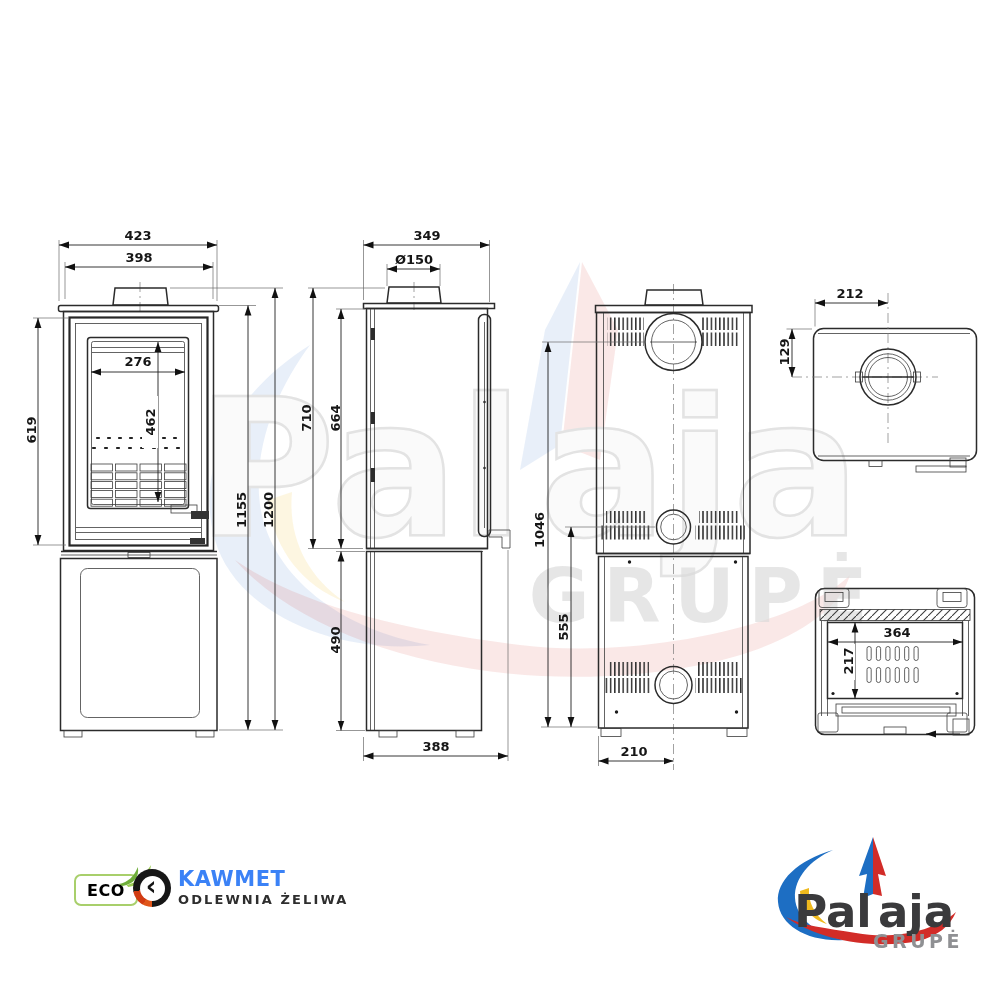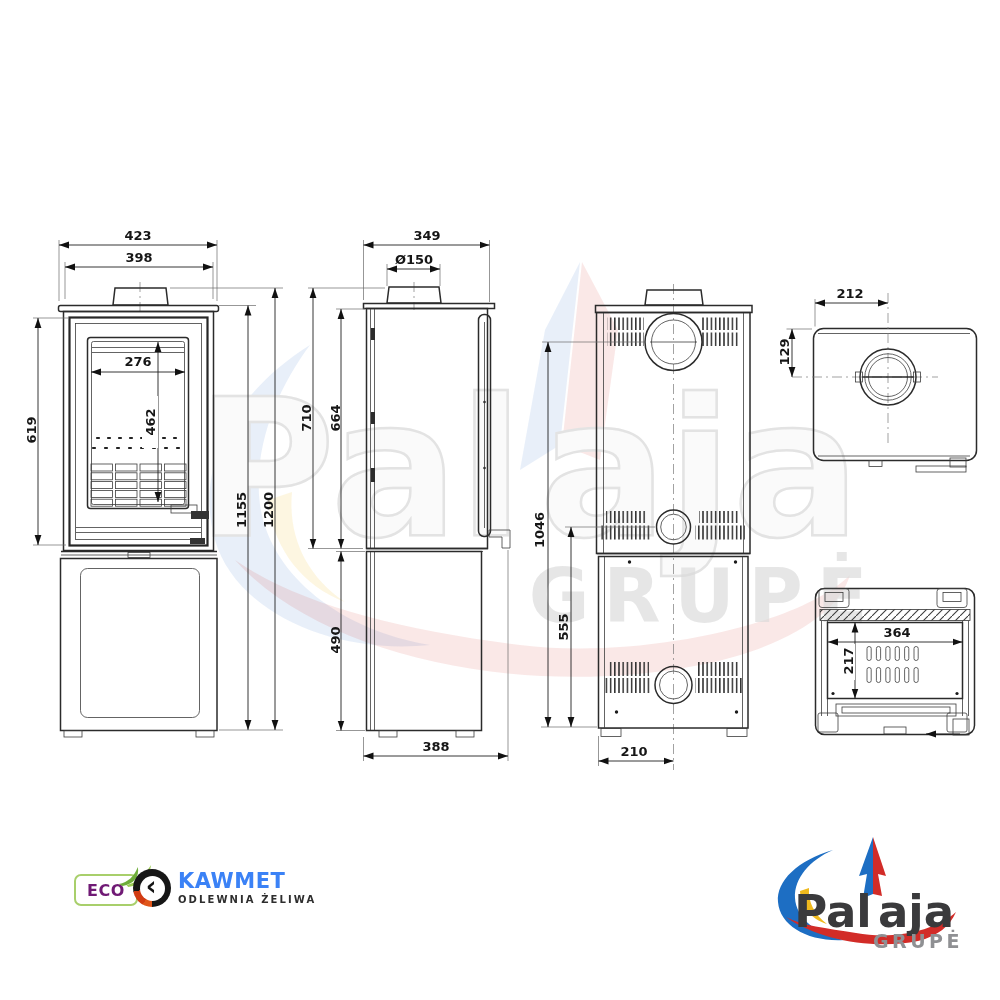--- a/index.html
+++ b/index.html
@@ -18,33 +18,33 @@
   .lbl {font-family:"DejaVu Sans",sans-serif;font-size:13px;font-weight:bold;fill:#161616;
         text-anchor:middle;}
   .wm-word{font-family:"DejaVu Sans",sans-serif;font-weight:bold;font-size:190px;
         fill:#fafafa;stroke:#e3e3e3;stroke-width:2.5;text-anchor:middle;}
   .wm-sub{font-family:"DejaVu Sans",sans-serif;font-weight:bold;font-size:74px;
         fill:#dadada;letter-spacing:14px;text-anchor:middle;opacity:.65;}
 
   
   .eco{position:absolute;left:74px;top:874px;width:60px;height:28px;border:2px solid #a8cf6b;
        border-radius:7px;display:flex;align-items:center;justify-content:center;background:#fff;}
-  .eco-text{color:#701a75;font-size:16px;font-weight:bold;letter-spacing:.5px;}
+  .eco-text{color:#000000;font-size:16px;font-weight:bold;letter-spacing:.5px;}
   .eco-leaf{position:absolute;right:-17px;top:-13px;width:38px;height:25px;}
 
   
   .kawmet{position:absolute;left:133px;top:869px;display:flex;align-items:center;gap:7px;}
   .kw-circle{width:38px;height:38px;border-radius:50%;
      background:conic-gradient(#161616 0 50%, #e0561a 50% 58%, #d13b12 58% 72%, #161616 72% 100%);
      display:flex;align-items:center;justify-content:center;}
   .kw-inner{width:25px;height:25px;border-radius:50%;background:#fff;display:flex;
      align-items:center;justify-content:center;}
   .kw-chevron{font-size:26px;font-weight:bold;color:#141414;line-height:1;margin-top:-4px;margin-left:-2px;}
   .kw-name{font-size:21px;font-weight:bold;color:#3b82f6;letter-spacing:.5px;line-height:1;}
-  .kw-sub{font-size:10px;font-weight:bold;color:#2e2e2e;letter-spacing:2.1px;margin-top:2px;}
+  .kw-sub{font-size:13px;font-weight:bold;color:#2e2e2e;letter-spacing:2.1px;margin-top:2px;}
 
   
   .palaja{position:absolute;left:770px;top:834px;width:210px;height:122px;}
   .pj-word{font-family:"DejaVu Sans",sans-serif;font-weight:bold;font-size:45px;fill:#3a3a3c;text-anchor:middle;}
   .pj-sub{font-family:"DejaVu Sans",sans-serif;font-weight:bold;font-size:19px;fill:#8f9093;
           letter-spacing:3.5px;text-anchor:middle;}
 </style>
 </head>
 <body>
 

